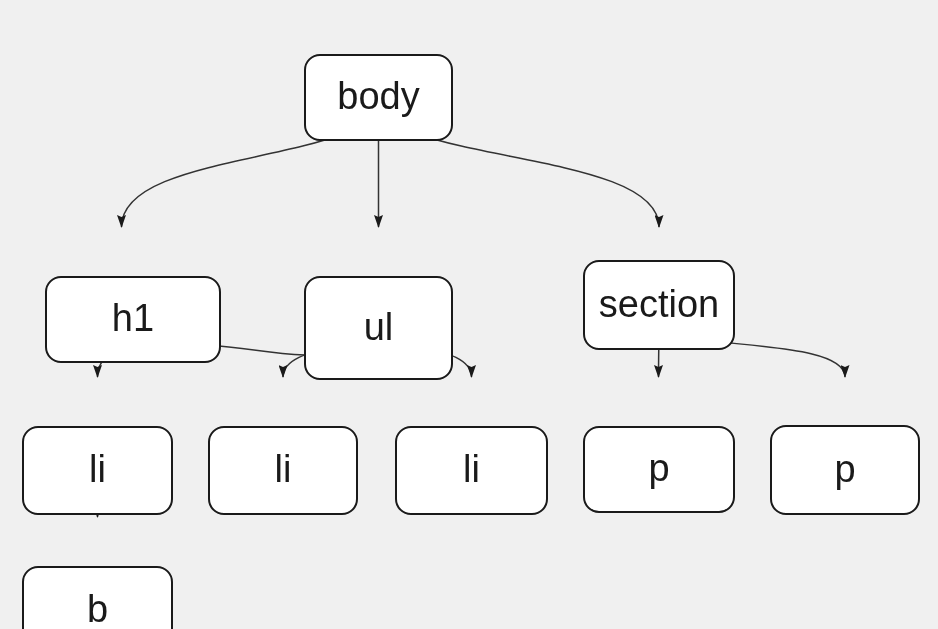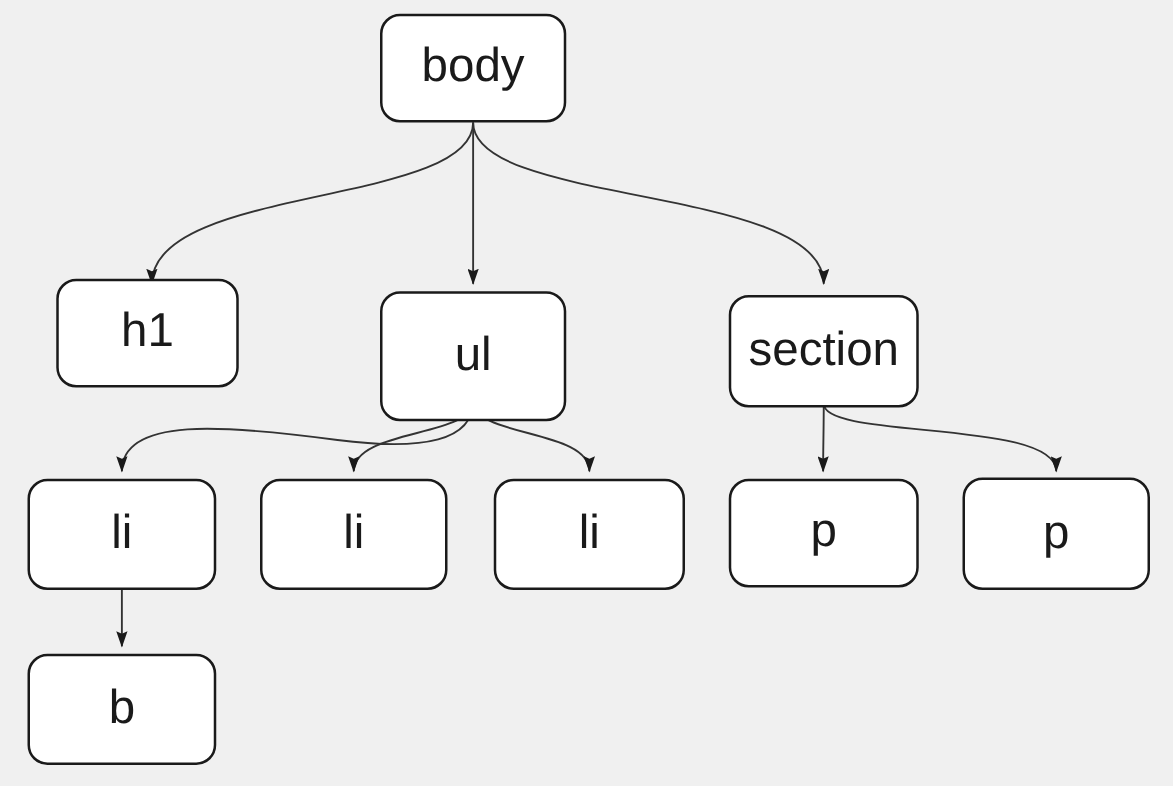--- a/index.html
+++ b/index.html
@@ -30,20 +30,21 @@
   }
   .node {
     position: absolute;
     box-sizing: border-box;
     background: var(--node-fill, #ffffff);
     border: 2px solid var(--node-border, #1a1a1a);
     border-radius: 16px;
     display: flex;
     align-items: center;
     justify-content: center;
+    margin-top: 43px;
   }
   .node .node-label {
     color: var(--text, #1a1a1a);
     font-size: 38px;
     line-height: 1;
     white-space: nowrap;
     padding-bottom: 3px;
   }
 </style>
 </head>
@@ -65,27 +66,27 @@
         <path class="edge" d="M378.5,321 C378.5,350 471.5,343 471.5,377" marker-end="url(#arrowhead)"></path>
         <path class="edge" d="M659,323 C659,345 658.5,356 658.5,377" marker-end="url(#arrowhead)"></path>
         <path class="edge" d="M659,323 C659,352 845,335 845,377" marker-end="url(#arrowhead)"></path>
         <path class="edge" d="M97.5,472 L97.5,517" marker-end="url(#arrowhead)"></path>
       </g>
   </svg>
   <div id="nodes-layer">
       <div class="node" style="left: 304px; top: 11px; width: 149px; height: 87px;">
         <span class="node-label">body</span>
       </div>
-      <div class="node" style="left: 45px; top: 223px; width: 146px; height: 87px;">
+      <div class="node" style="left: 45px; top: 233px; width: 176px; height: 87px;">
         <span class="node-label">h1</span>
       </div>
       <div class="node" style="left: 304px; top: 233px; width: 149px; height: 104px;">
         <span class="node-label">ul</span>
       </div>
-      <div class="node" style="left: 583px; top: 236px; width: 152px; height: 90px;">
+      <div class="node" style="left: 583px; top: 217px; width: 152px; height: 90px;">
         <span class="node-label">section</span>
       </div>
       <div class="node" style="left: 22px; top: 383px; width: 151px; height: 89px;">
         <span class="node-label">li</span>
       </div>
       <div class="node" style="left: 208px; top: 383px; width: 150px; height: 89px;">
         <span class="node-label">li</span>
       </div>
       <div class="node" style="left: 395px; top: 383px; width: 153px; height: 89px;">
         <span class="node-label">li</span>

